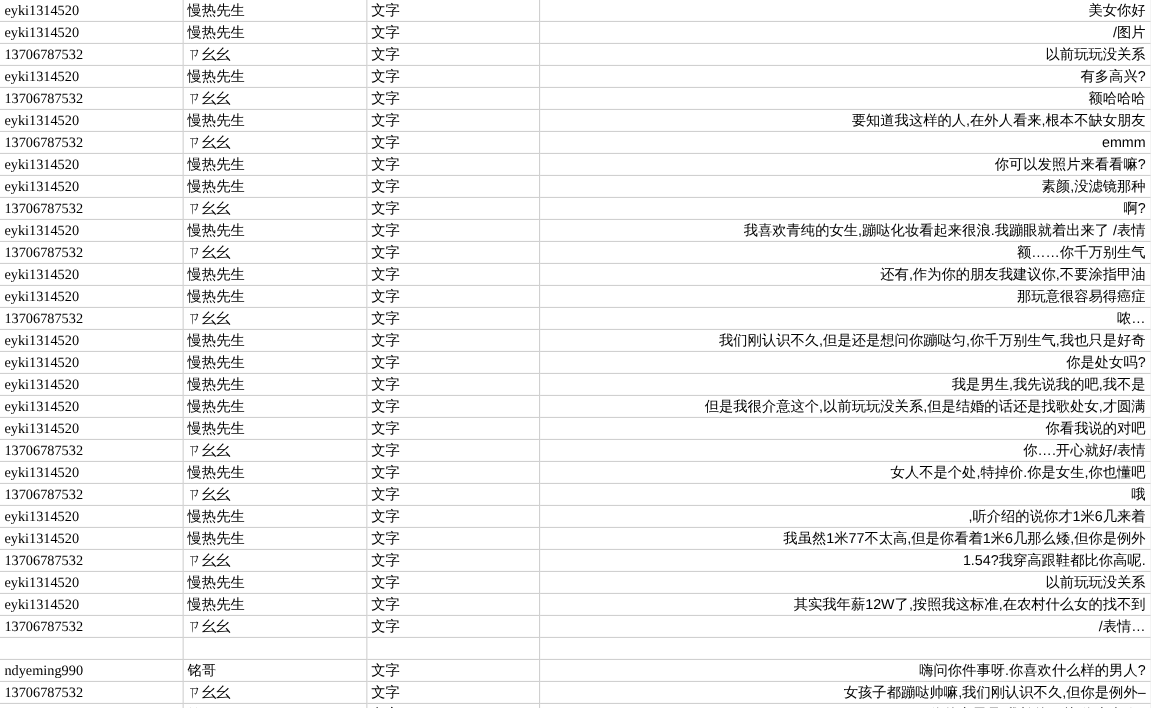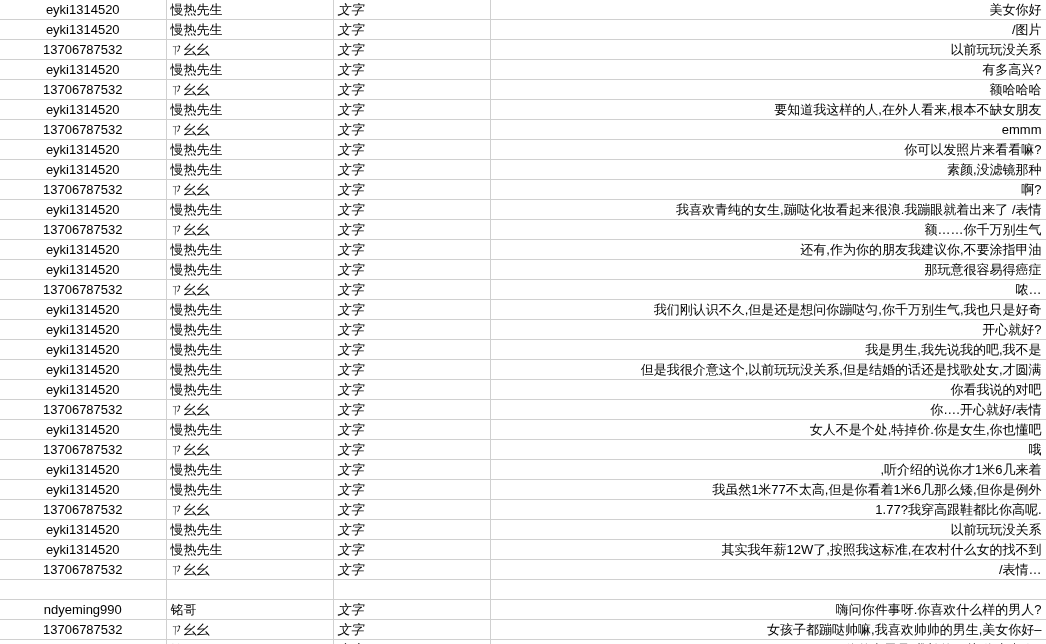--- a/index.html
+++ b/index.html
@@ -29,23 +29,23 @@
     line-height: 19px;
     white-space: nowrap;
     overflow: hidden;
   }
   
   col.c-account { width: 166px; }
   col.c-nick    { width: 167px; }
   col.c-type    { width: 157px; }
   col.c-content { width: 556px; }
 
-  td.account { text-align: center; }
+  td.account { text-align: left; font-family: Liberation Serif, serif; }
   td.nick    { text-align: left; }
-  td.type    { text-align: left; padding-left: 6px; font-style: italic; }
+  td.type    { text-align: left; padding-left: 6px; }
   td.content { text-align: right; padding-right: 18px; margin-left: 44px; }
 
   tr.spacer td {
     height: 19px;
     border: 1px solid #d0d0d0;
     border-top: none;
     border-left: none;
   }
   
   table.msg-table td:first-child { border-left: none; }
@@ -154,21 +154,21 @@
       <tr>
         <td class="account">eyki1314520</td>
         <td class="nick">慢热先生</td>
         <td class="type">文字</td>
         <td class="content">我们刚认识不久,但是还是想问你蹦哒匀,你千万别生气,我也只是好奇</td>
       </tr>
       <tr>
         <td class="account">eyki1314520</td>
         <td class="nick">慢热先生</td>
         <td class="type">文字</td>
-        <td class="content">开心就好?</td>
+        <td class="content">你是处女吗?</td>
       </tr>
       <tr>
         <td class="account">eyki1314520</td>
         <td class="nick">慢热先生</td>
         <td class="type">文字</td>
         <td class="content">我是男生,我先说我的吧,我不是</td>
       </tr>
       <tr>
         <td class="account">eyki1314520</td>
         <td class="nick">慢热先生</td>
@@ -208,21 +208,21 @@
       <tr>
         <td class="account">eyki1314520</td>
         <td class="nick">慢热先生</td>
         <td class="type">文字</td>
         <td class="content">我虽然1米77不太高,但是你看着1米6几那么矮,但你是例外</td>
       </tr>
       <tr>
         <td class="account">13706787532</td>
         <td class="nick">ㄗ幺幺</td>
         <td class="type">文字</td>
-        <td class="content">1.77?我穿高跟鞋都比你高呢.</td>
+        <td class="content">1.54?我穿高跟鞋都比你高呢.</td>
       </tr>
       <tr>
         <td class="account">eyki1314520</td>
         <td class="nick">慢热先生</td>
         <td class="type">文字</td>
         <td class="content">以前玩玩没关系</td>
       </tr>
       <tr>
         <td class="account">eyki1314520</td>
         <td class="nick">慢热先生</td>
@@ -244,21 +244,21 @@
       <tr>
         <td class="account">ndyeming990</td>
         <td class="nick">铭哥</td>
         <td class="type">文字</td>
         <td class="content">嗨问你件事呀.你喜欢什么样的男人?</td>
       </tr>
       <tr>
         <td class="account">13706787532</td>
         <td class="nick">ㄗ幺幺</td>
         <td class="type">文字</td>
-        <td class="content">女孩子都蹦哒帅嘛,我喜欢帅帅的男生,美女你好–</td>
+        <td class="content">女孩子都蹦哒帅嘛,我们刚认识不久,但你是例外–</td>
       </tr>
       <tr>
         <td class="account">ndyeming990</td>
         <td class="nick">铭哥</td>
         <td class="type">文字</td>
         <td class="content">你的意思是,我长的不帅,你也喜欢?</td>
       </tr>
     </tbody>
 </table>
 

